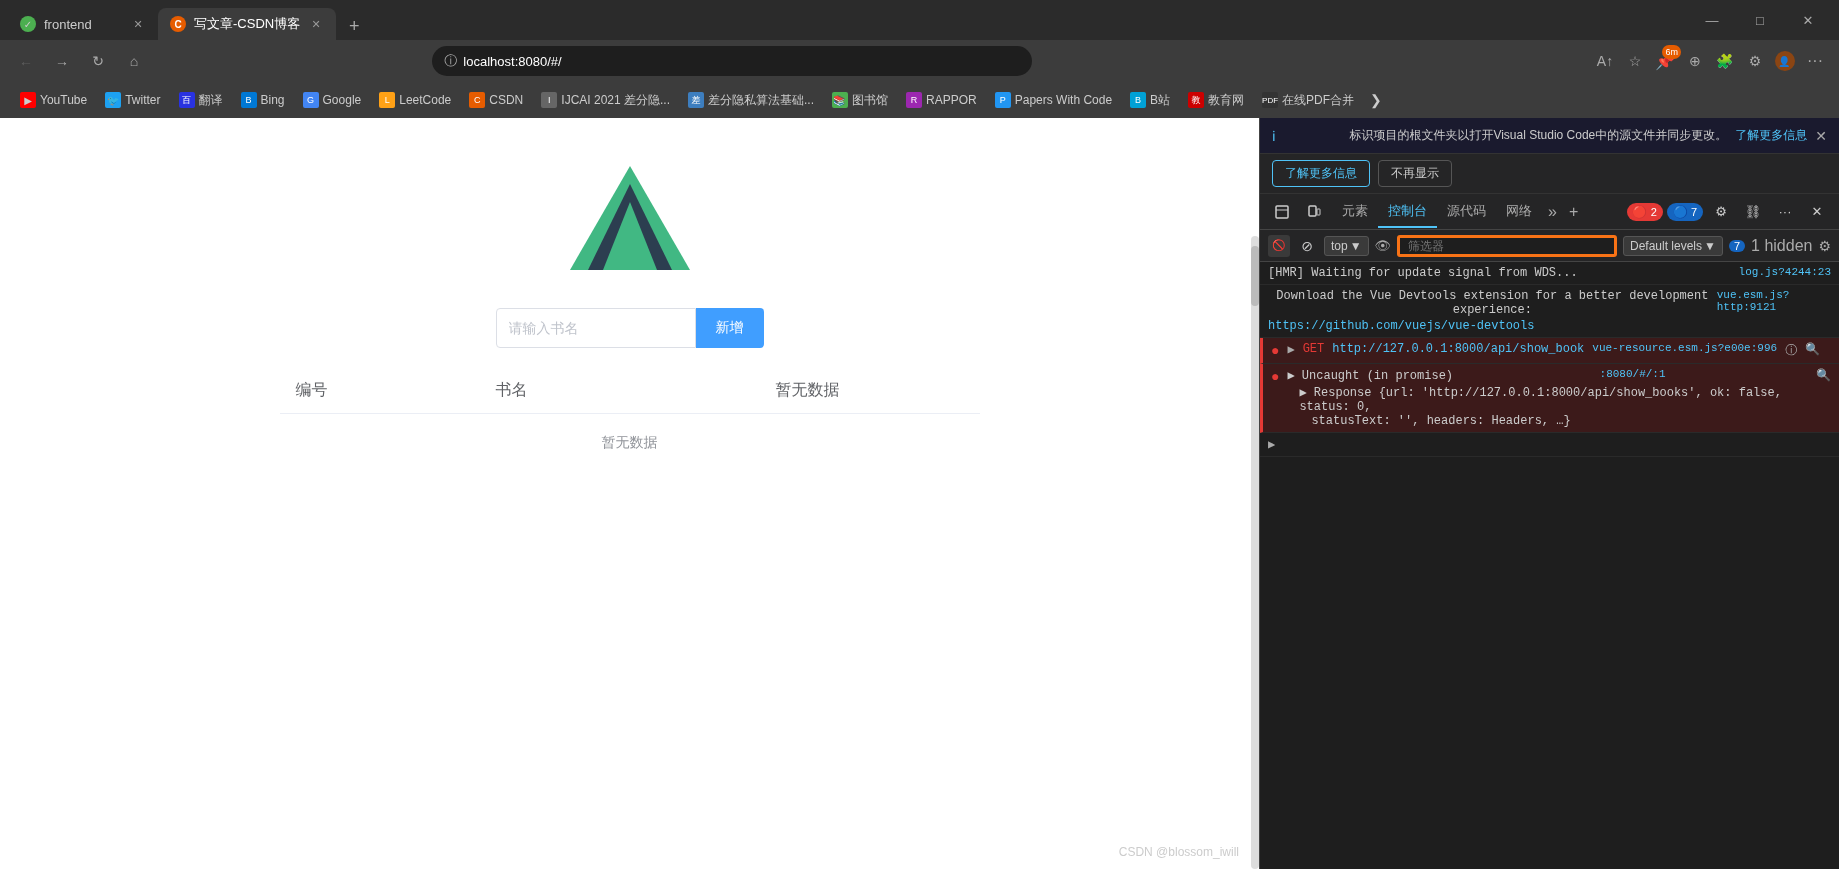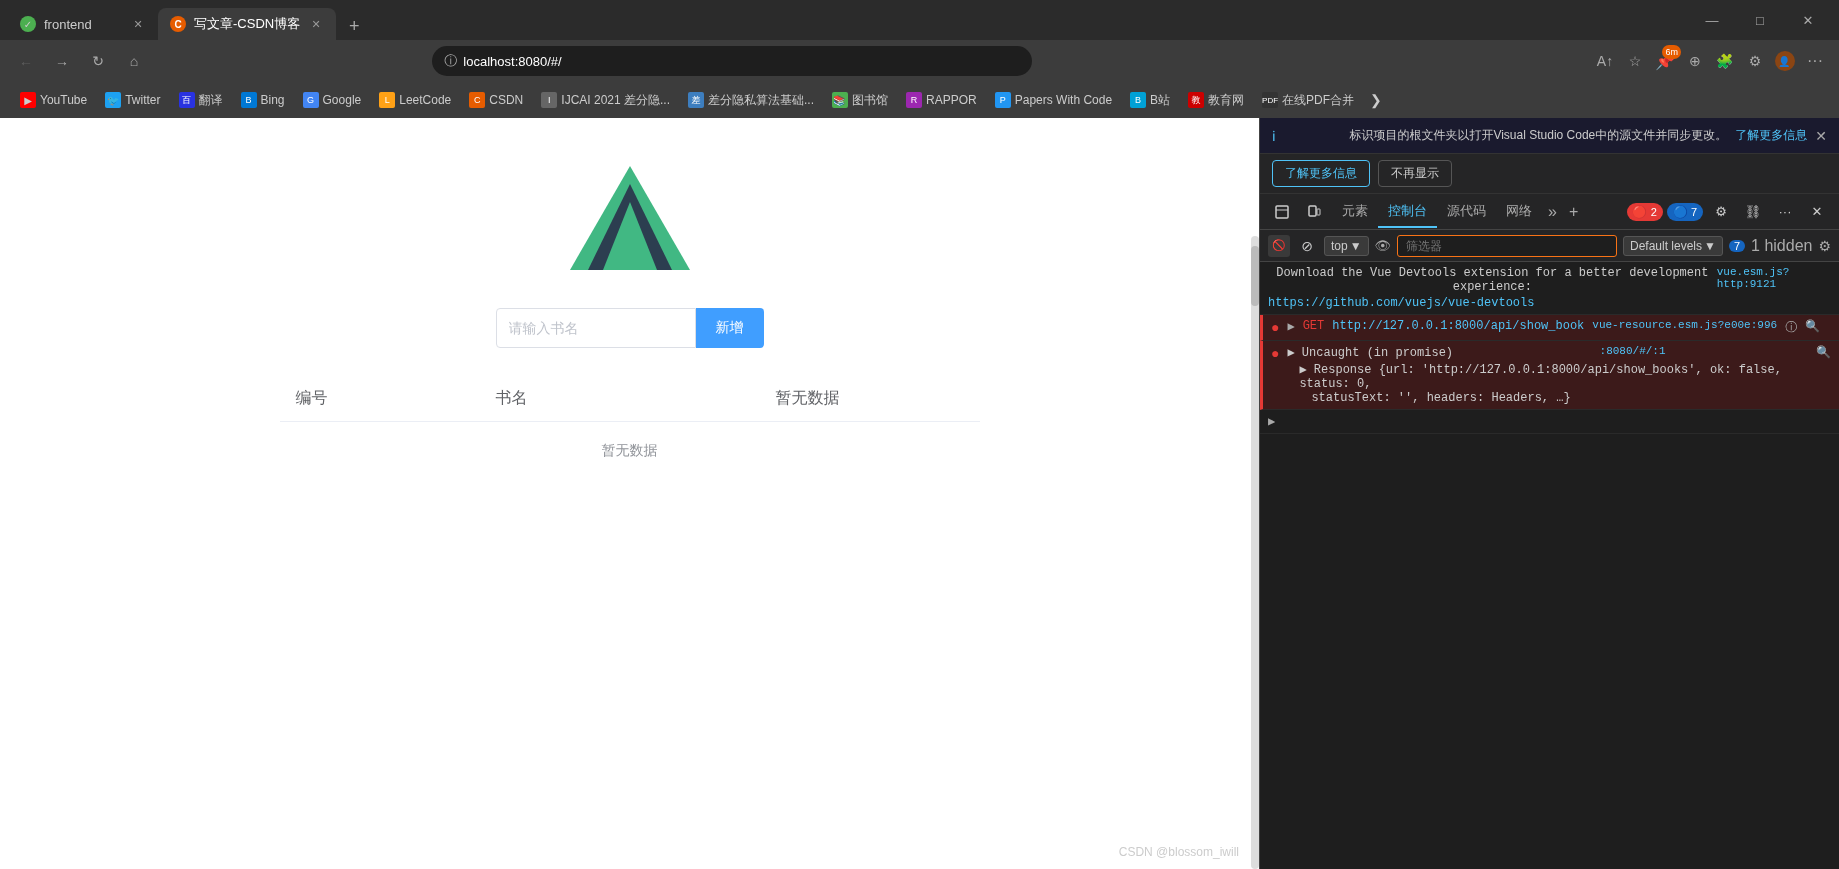--- a/index.html
+++ b/index.html
@@ -52,21 +52,21 @@
     .bk-pdf { background: #333; }
     .bookmarks-more { padding: 4px 6px; color: #ccc; cursor: pointer; font-size: 14px; }
 
     
     .main-area { display: flex; flex: 1; overflow: hidden; }
 
     
     .webpage { flex: 1; background: #fff; display: flex; flex-direction: column; overflow: hidden; position: relative; }
     .webpage-content { flex: 1; display: flex; flex-direction: column; align-items: center; padding: 40px 20px 20px; }
     .vue-logo { width: 120px; height: 120px; margin-bottom: 30px; }
-    .book-form { display: flex; gap: 0; margin-bottom: 28px; }
+    .book-form { display: flex; gap: 0; margin-bottom: 20px; }
     .book-input { width: 200px; height: 40px; border: 1px solid #dcdfe6; border-radius: 4px 0 0 4px; padding: 0 12px; font-size: 14px; color: #606266; outline: none; }
     .book-input::placeholder { color: #c0c4cc; }
     .book-btn { height: 40px; padding: 0 20px; background: #409eff; color: white; border: none; border-radius: 0 4px 4px 0; font-size: 14px; cursor: pointer; }
     .table-header { display: flex; width: 700px; background: #fff; border-bottom: 1px solid #ebeef5; }
     .th-cell { padding: 12px 16px; color: #606266; font-size: 16px; font-weight: normal; }
     .th-id { width: 200px; }
     .th-name { width: 280px; }
     .th-time { width: 220px; }
     .no-data { color: #909399; font-size: 14px; padding: 20px; text-align: center; width: 700px; }
     .watermark { position: absolute; bottom: 10px; right: 20px; color: #ccc; font-size: 12px; }
@@ -93,21 +93,21 @@
     .dt-settings-area { display: flex; align-items: center; gap: 4px; margin-left: auto; }
     .error-badge { background: #e53935; color: white; border-radius: 10px; padding: 0 6px; font-size: 11px; height: 18px; display: flex; align-items: center; }
     .blue-badge { background: #1565c0; color: white; border-radius: 10px; padding: 0 6px; font-size: 11px; height: 18px; display: flex; align-items: center; }
 
     
     .console-filter { background: #252526; height: 32px; display: flex; align-items: center; padding: 0 8px; gap: 6px; border-bottom: 1px solid #444; }
     .filter-toggle { width: 22px; height: 22px; background: #3a3a3a; border: none; border-radius: 3px; color: #ccc; font-size: 11px; cursor: pointer; display: flex; align-items: center; justify-content: center; }
     .filter-no { width: 22px; height: 22px; border: none; border-radius: 50%; color: #ccc; font-size: 14px; cursor: pointer; display: flex; align-items: center; justify-content: center; background: transparent; }
     .top-dropdown { display: flex; align-items: center; gap: 2px; background: #3a3a3a; border: 1px solid #555; border-radius: 3px; padding: 2px 6px; color: #ccc; font-size: 12px; cursor: pointer; }
     .eye-icon { color: #aaa; font-size: 13px; }
-    .filter-input { flex: 1; background: #1e1e1e; border: 1px solid #f97316; border-radius: 3px; height: 22px; padding: 0 8px; color: #ccc; font-size: 12px; }
+    .filter-input { flex: 1; background: #1e1e1e; border: 3px solid #f97316; border-radius: 3px; height: 22px; padding: 0 8px; color: #ccc; font-size: 12px; }
     .filter-levels { display: flex; align-items: center; gap: 2px; background: #3a3a3a; border: 1px solid #555; border-radius: 3px; padding: 2px 6px; color: #ccc; font-size: 12px; cursor: pointer; }
     .count-badge { background: #1565c0; color: white; border-radius: 10px; padding: 0 5px; font-size: 11px; }
     .hidden-text { color: #aaa; font-size: 16px; }
     .settings-gear { color: #aaa; font-size: 14px; cursor: pointer; }
 
     
     .console-output { flex: 1; overflow-y: auto; padding: 0; font-family: 'Courier New', monospace; font-size: 12px; background: #1e1e1e; }
     .console-line { padding: 4px 8px; border-bottom: 1px solid #2a2a2a; display: flex; align-items: flex-start; gap: 8px; }
     .console-line.error { background: #3c1a1a; border-left: 3px solid #e53935; }
     .error-dot { color: #e53935; font-size: 14px; flex-shrink: 0; margin-top: 1px; }
@@ -344,20 +344,26 @@
           <span>Default levels</span>
           <span>▼</span>
         </div>
         <div class="count-badge">7</div>
         <span class="hidden-text">1 hidden</span>
         <div class="settings-gear">⚙</div>
       </div>
 
       <div class="console-output">
 
+        <div class="console-line">
+          <div class="console-line-link">
+            <span class="hmr-text">[HMR] Waiting for update signal from WDS...</span>
+            <a class="console-link">log.js?4244:23</a>
+          </div>
+        </div>
 
         <div class="console-line">
           <div style="flex:1;">
             <div class="console-line-link">
               <span class="vue-dev-text">Download the Vue Devtools extension for a better development experience:</span>
               <a class="console-link">vue.esm.js?http:9121</a>
             </div>
             <div style="margin-top: 2px;">
               <a class="vue-dev-link">https://github.com/vuejs/vue-devtools</a>
             </div>

